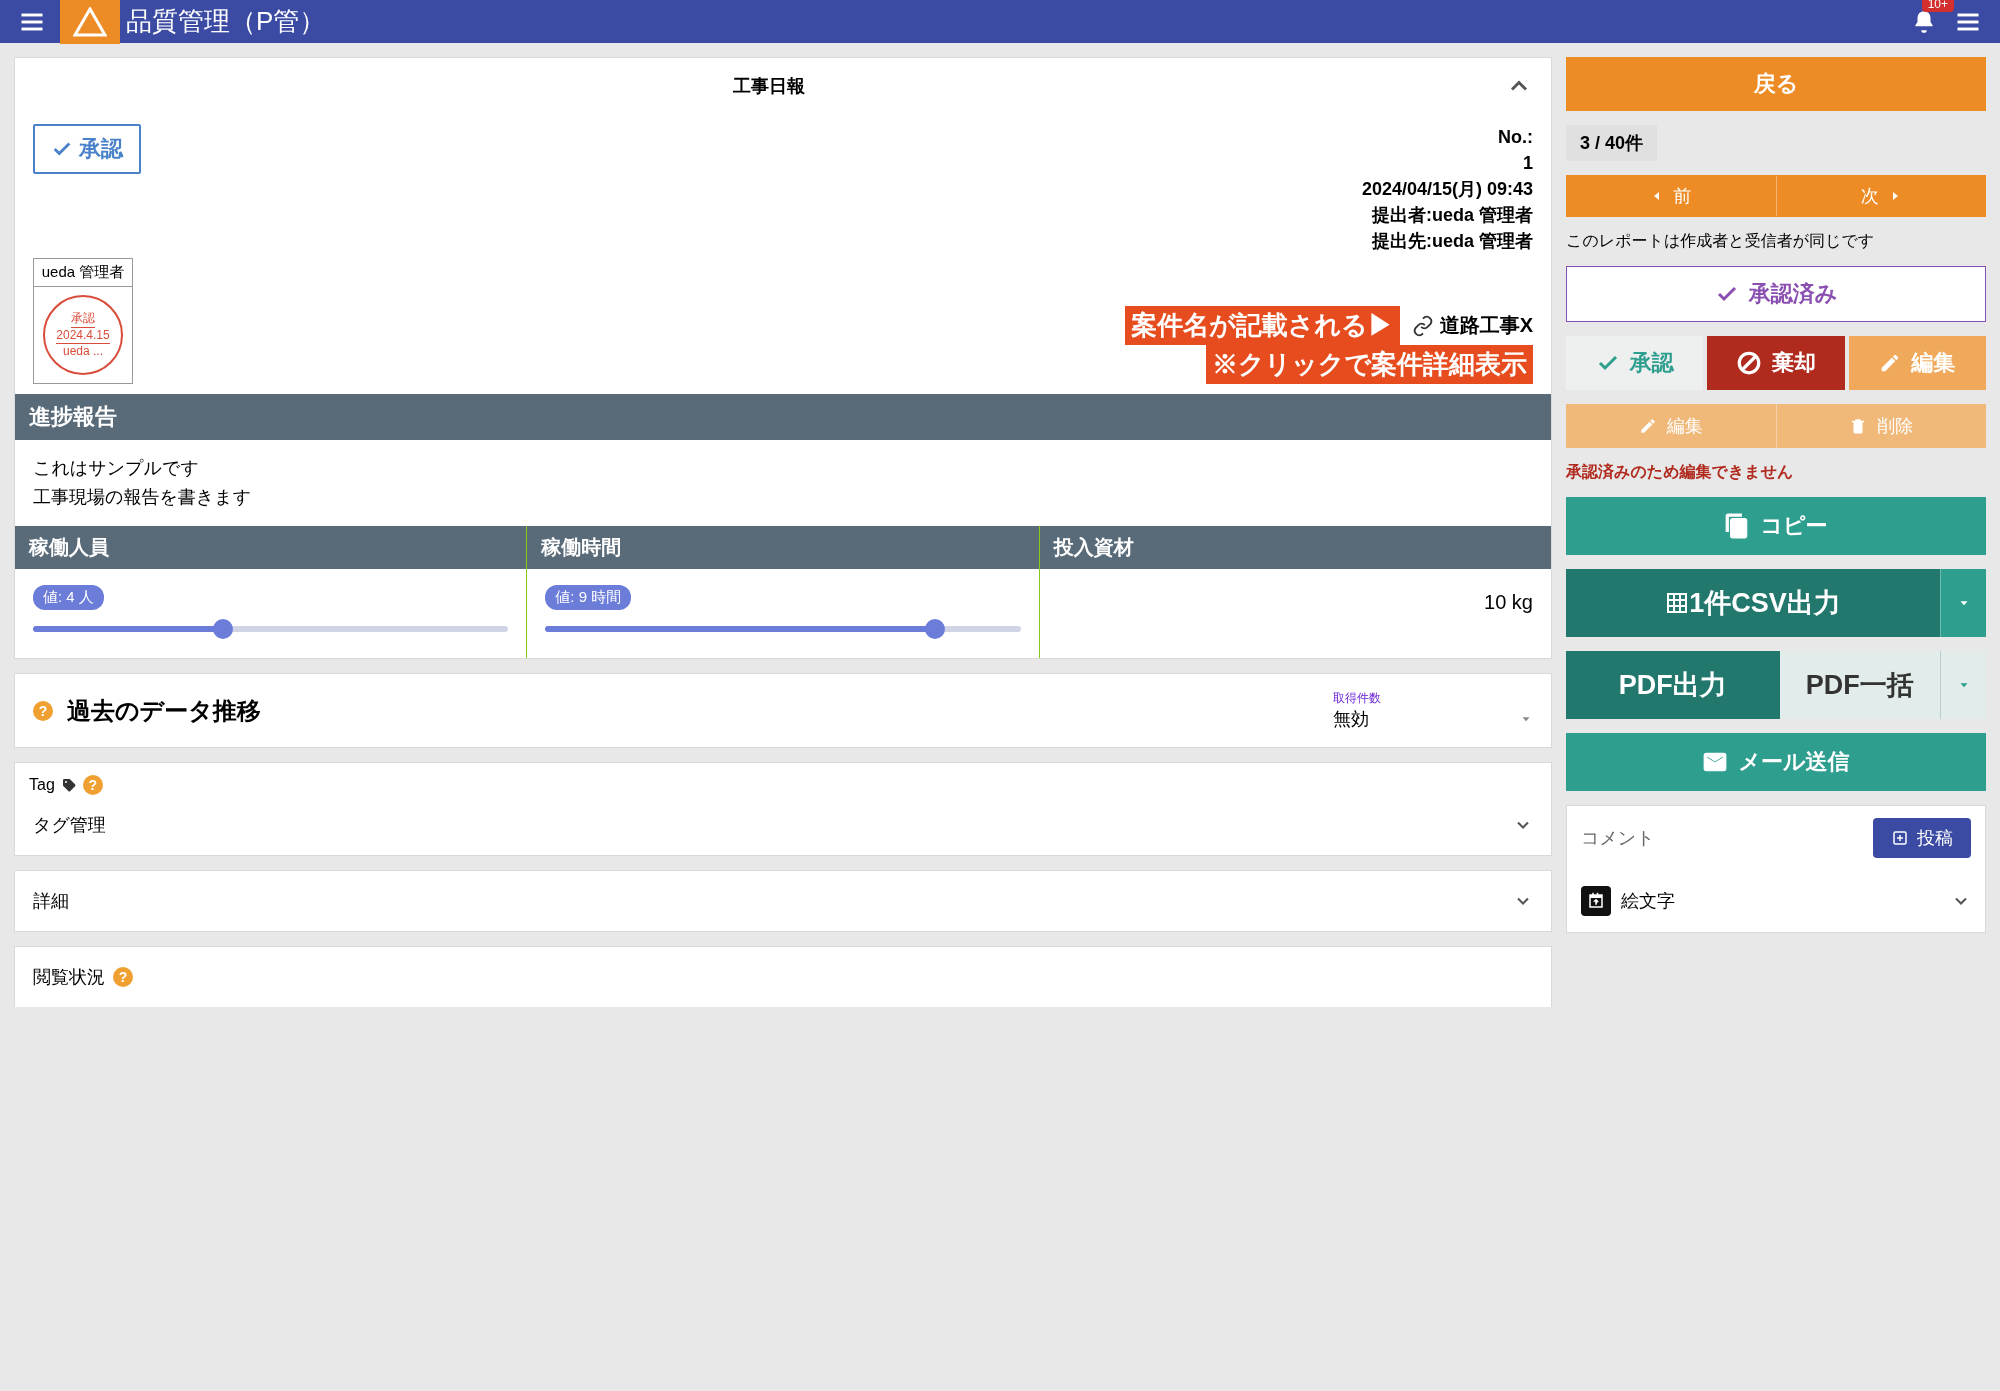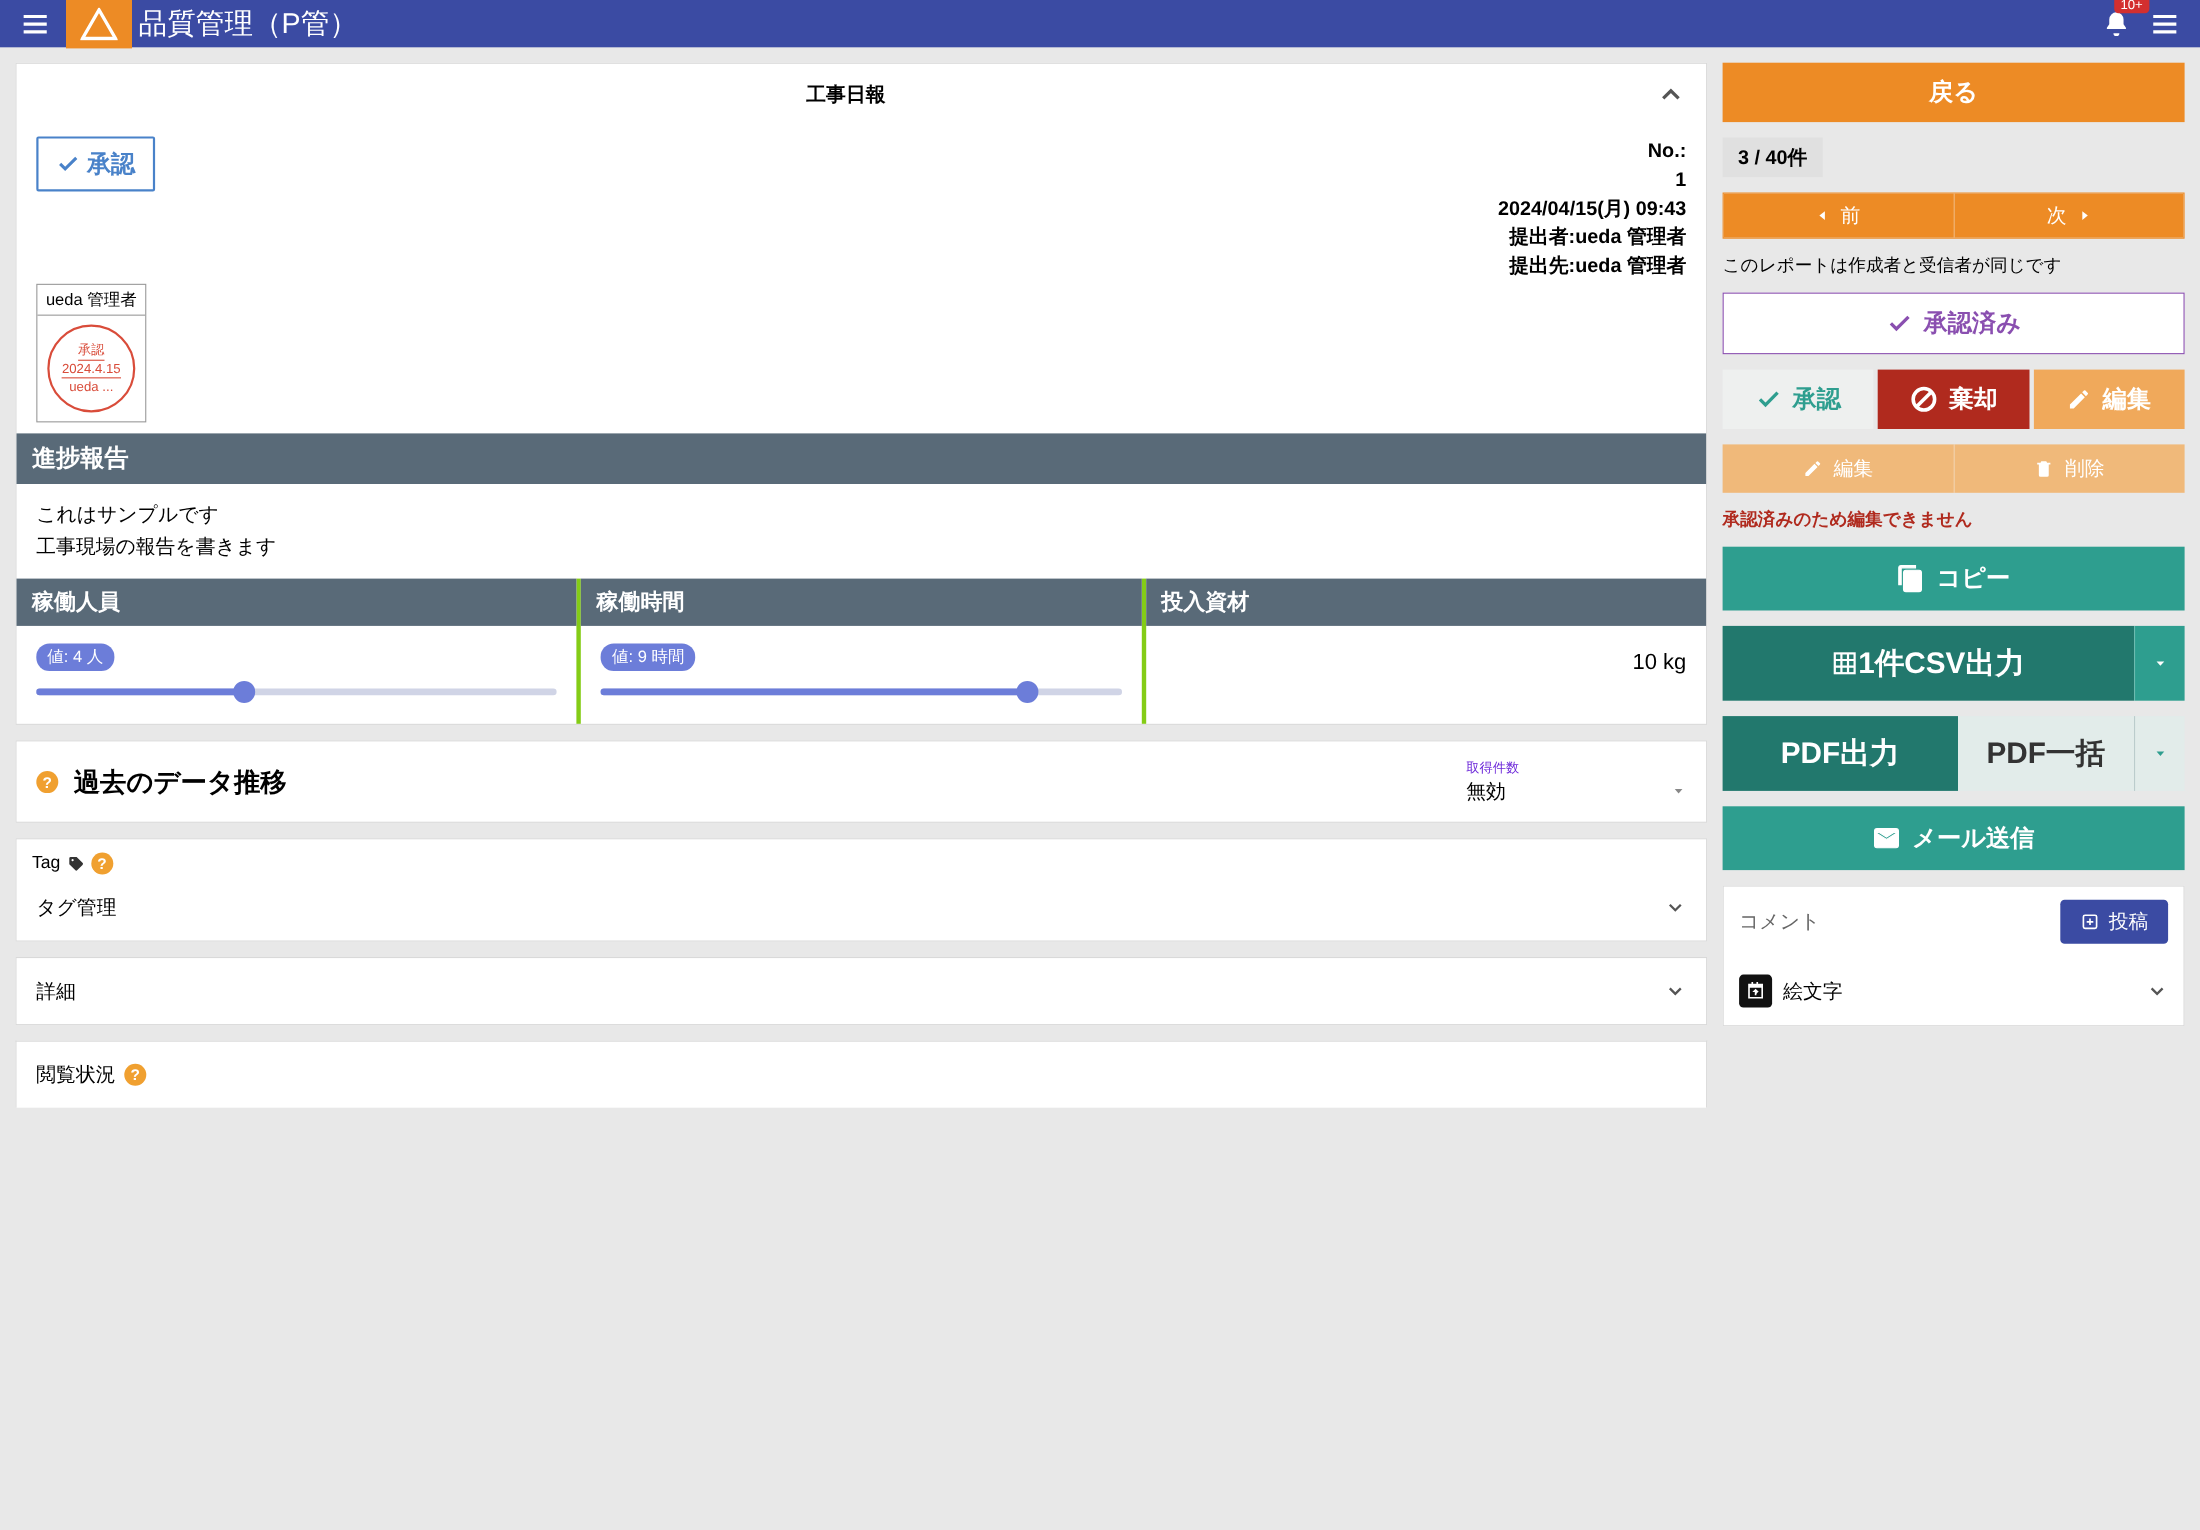--- a/index.html
+++ b/index.html
@@ -44,21 +44,21 @@
 .callouts { flex: 1; display: flex; flex-direction: column; align-items: flex-end; justify-content: flex-end; gap: 0; }
 .callout-line { display: flex; align-items: center; gap: 12px; }
 .callout { background: #e74c1e; color: #fff; font-size: 26px; font-weight: 600; padding: 2px 6px; }
 .road-link { display: flex; align-items: center; gap: 6px; font-weight: 700; font-size: 20px; }
 
 
 .sec-bar { background: #596a78; color: #fff; font-size: 22px; font-weight: 700; padding: 8px 14px; }
 .sec-body { padding: 14px 18px; font-size: 18px; line-height: 1.6; }
 
 .metrics { display: flex; }
-.metric { flex: 1; border-right: 4px solid #84cc16; }
+.metric { flex: 1; border-right: 1px solid #84cc16; }
 .metric:last-child { border-right: none; }
 .metric .sec-bar { font-size: 20px; }
 .metric .mbody { padding: 16px 18px 26px; }
 .pill { display: inline-block; background: #6c7dd9; color: #fff; font-size: 15px; padding: 3px 10px; border-radius: 12px; margin-bottom: 16px; }
 .slider-track { position: relative; height: 6px; background: #d0d4e6; border-radius: 3px; }
 .slider-fill { position: absolute; top: 0; left: 0; height: 100%; background: #6c7dd9; border-radius: 3px; }
 .slider-thumb { position: absolute; top: 50%; width: 20px; height: 20px; background: #6c7dd9; border-radius: 50%; transform: translate(-50%, -50%); }
 .metric .rightval { text-align: right; font-size: 20px; padding-top: 6px; }
 
 
@@ -183,20 +183,33 @@
       </div>
 
       <div class="stamp-row">
         <div class="stamp-box">
           <div class="name">ueda 管理者</div>
           <div class="stamp-circle">
             <div>承認</div>
             <div>2024.4.15</div>
             <div>ueda ...</div>
           </div>
+        </div>
+        <div class="callouts">
+          <div class="callout-line">
+            <span class="callout">案件名が記載される▶</span>
+            <span class="road-link">
+              <svg width="22" height="22" viewBox="0 0 24 24" fill="none" stroke="#333" stroke-width="2">
+                  <path d="M10 13a5 5 0 0 0 7 0l3-3a5 5 0 0 0-7-7l-1 1"></path>
+                  <path d="M14 11a5 5 0 0 0-7 0l-3 3a5 5 0 0 0 7 7l1-1"></path>
+                </svg>
+              <span>道路工事X</span>
+            </span>
+          </div>
+          <span class="callout">※クリックで案件詳細表示</span>
         </div>
       </div>
 
       <div class="sec-bar">進捗報告</div>
       <div class="sec-body">
         <div>これはサンプルです</div>
         <div>工事現場の報告を書きます</div>
       </div>
 
       <div class="metrics">

